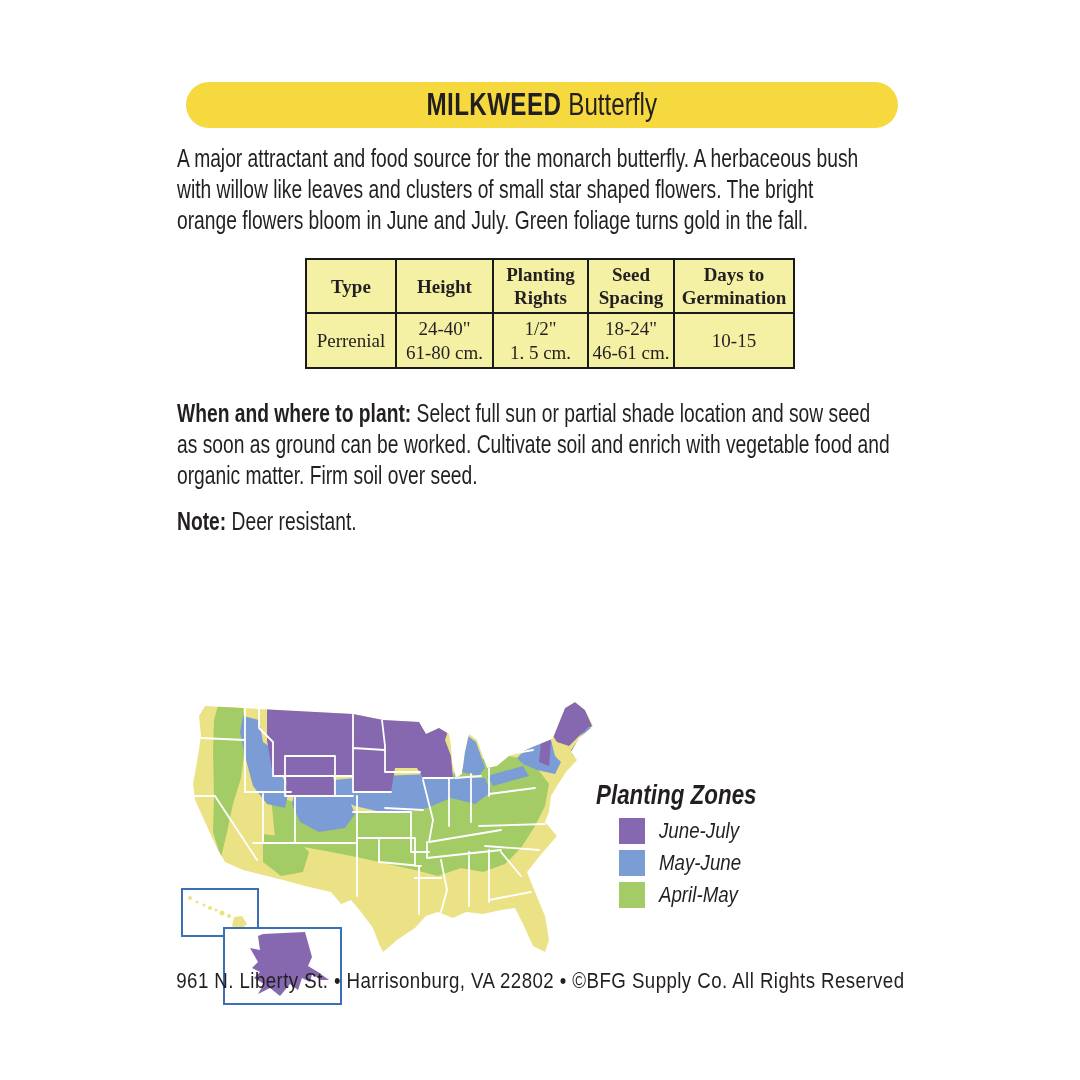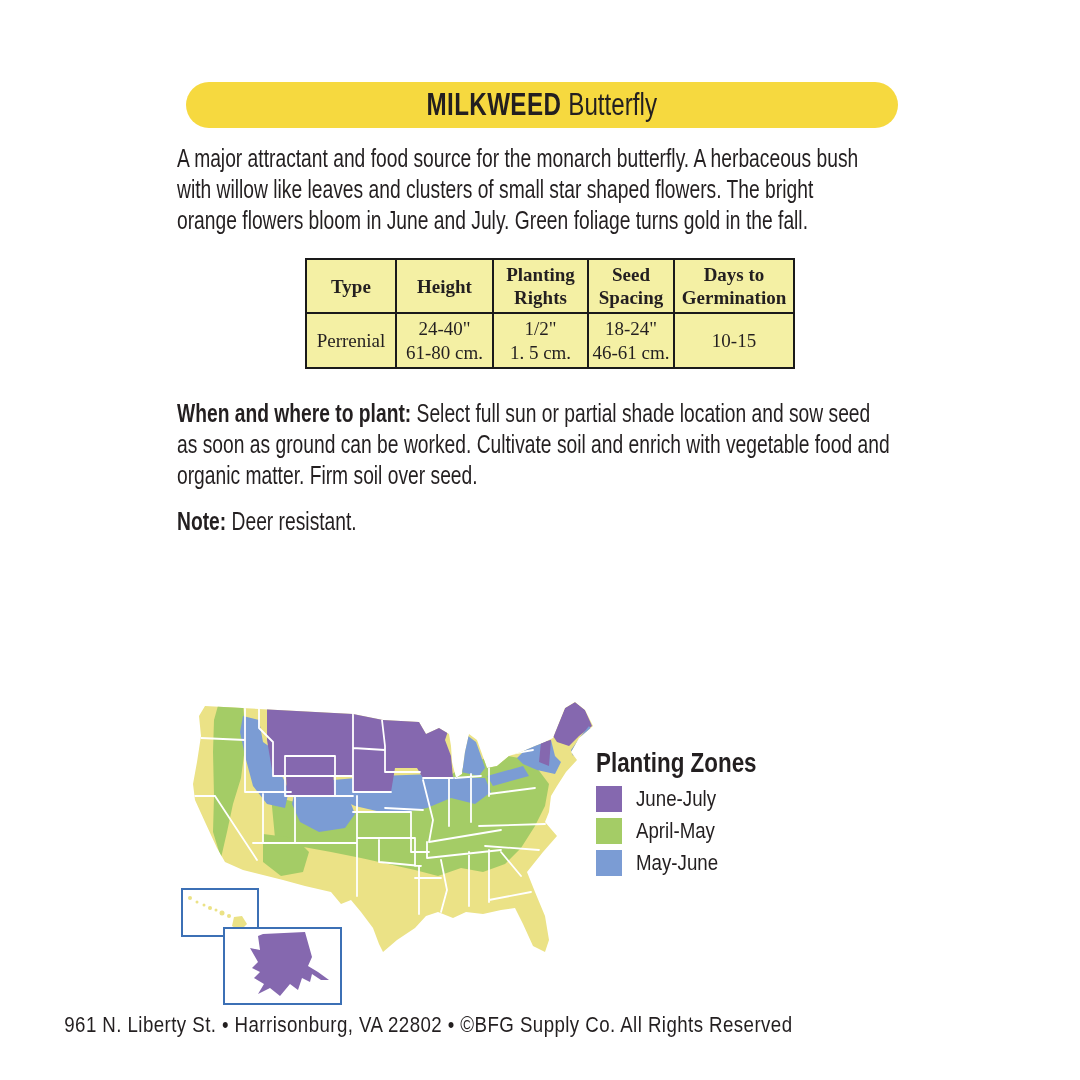--- a/index.html
+++ b/index.html
@@ -29,32 +29,32 @@
     text-align:center;vertical-align:middle;white-space:pre-line;padding:0;}
   table.info th{font-size:19px;line-height:23px;font-weight:bold;height:52px;}
   table.info td{font-size:19px;line-height:24px;height:53px;}
 
   .map-wrap{position:absolute;left:183px;top:700px;width:412px;height:260px;}
   .inset{position:absolute;background:#fff;border:2.5px solid var(--inset-border);}
   .inset-hi{left:181px;top:888px;width:74px;height:45px;}
   .inset-ak{left:223px;top:927px;width:115px;height:74px;}
   .inset svg{display:block;width:100%;height:100%;}
 
-  .legend{position:absolute;left:596px;top:747px;}
+  .legend{position:absolute;left:596px;top:779px;font-style:italic;}
   .legend-title{font-size:28px;font-weight:bold;transform:scaleX(0.80);transform-origin:0 50%;
     white-space:nowrap;margin:0 0 7px 0;}
-  .legend-item{display:flex;margin-bottom:6px;height:26px;}
+  .legend-item{display:flex;margin-bottom:6px;height:26px;margin-left:23px;}
   .swatch{width:26px;height:26px;margin-right:14px;flex:0 0 auto;}
   .swatch[data-zone="purple"]{background:var(--zone-purple);}
   .swatch[data-zone="blue"]{background:var(--zone-blue);}
   .swatch[data-zone="green"]{background:var(--zone-green);}
   .swatch[data-zone="yellow"]{background:var(--zone-yellow);}
   .legend-label{font-size:22px;transform:scaleX(0.85);transform-origin:0 50%;white-space:nowrap;}
 
-  .footer{position:absolute;left:0;top:1012px;width:1080px;text-align:left;}
+  .footer{position:absolute;left:0;top:968px;width:1080px;text-align:center;}
   .footer-inner{display:inline-block;font-size:22px;transform:scaleX(0.85);
     transform-origin:50% 50%;white-space:nowrap;letter-spacing:0.5px;}
 
   .zone-green{fill:var(--zone-green);} .zone-blue{fill:var(--zone-blue);}
   .zone-purple{fill:var(--zone-purple);} .zone-yellow{fill:var(--zone-yellow);}
   .state-lines{fill:none;stroke:#ffffff;stroke-width:1.8;stroke-linejoin:round;stroke-linecap:round;}
 </style>
 </head>
 <body>
 
@@ -161,26 +161,26 @@
     </svg>
   </div>
 
   <div class="legend">
     <div class="legend-title">Planting Zones</div>
     <div class="legend-item">
       <div class="swatch" data-zone="purple"></div>
       <span class="legend-label">June-July</span>
     </div>
     <div class="legend-item">
+      <div class="swatch" data-zone="blue"></div>
+      <span class="legend-label">May-June</span>
+    </div>
+    <div class="legend-item">
       <div class="swatch" data-zone="green"></div>
       <span class="legend-label">April-May</span>
-    </div>
-    <div class="legend-item">
-      <div class="swatch" data-zone="blue"></div>
-      <span class="legend-label">May-June</span>
     </div>
   </div>
 
   <div class="footer">
     <span class="footer-inner">961 N. Liberty St. • Harrisonburg, VA 22802 • ©BFG Supply Co. All Rights Reserved</span>
   </div>
 
 </div>
 
 </body></html>

